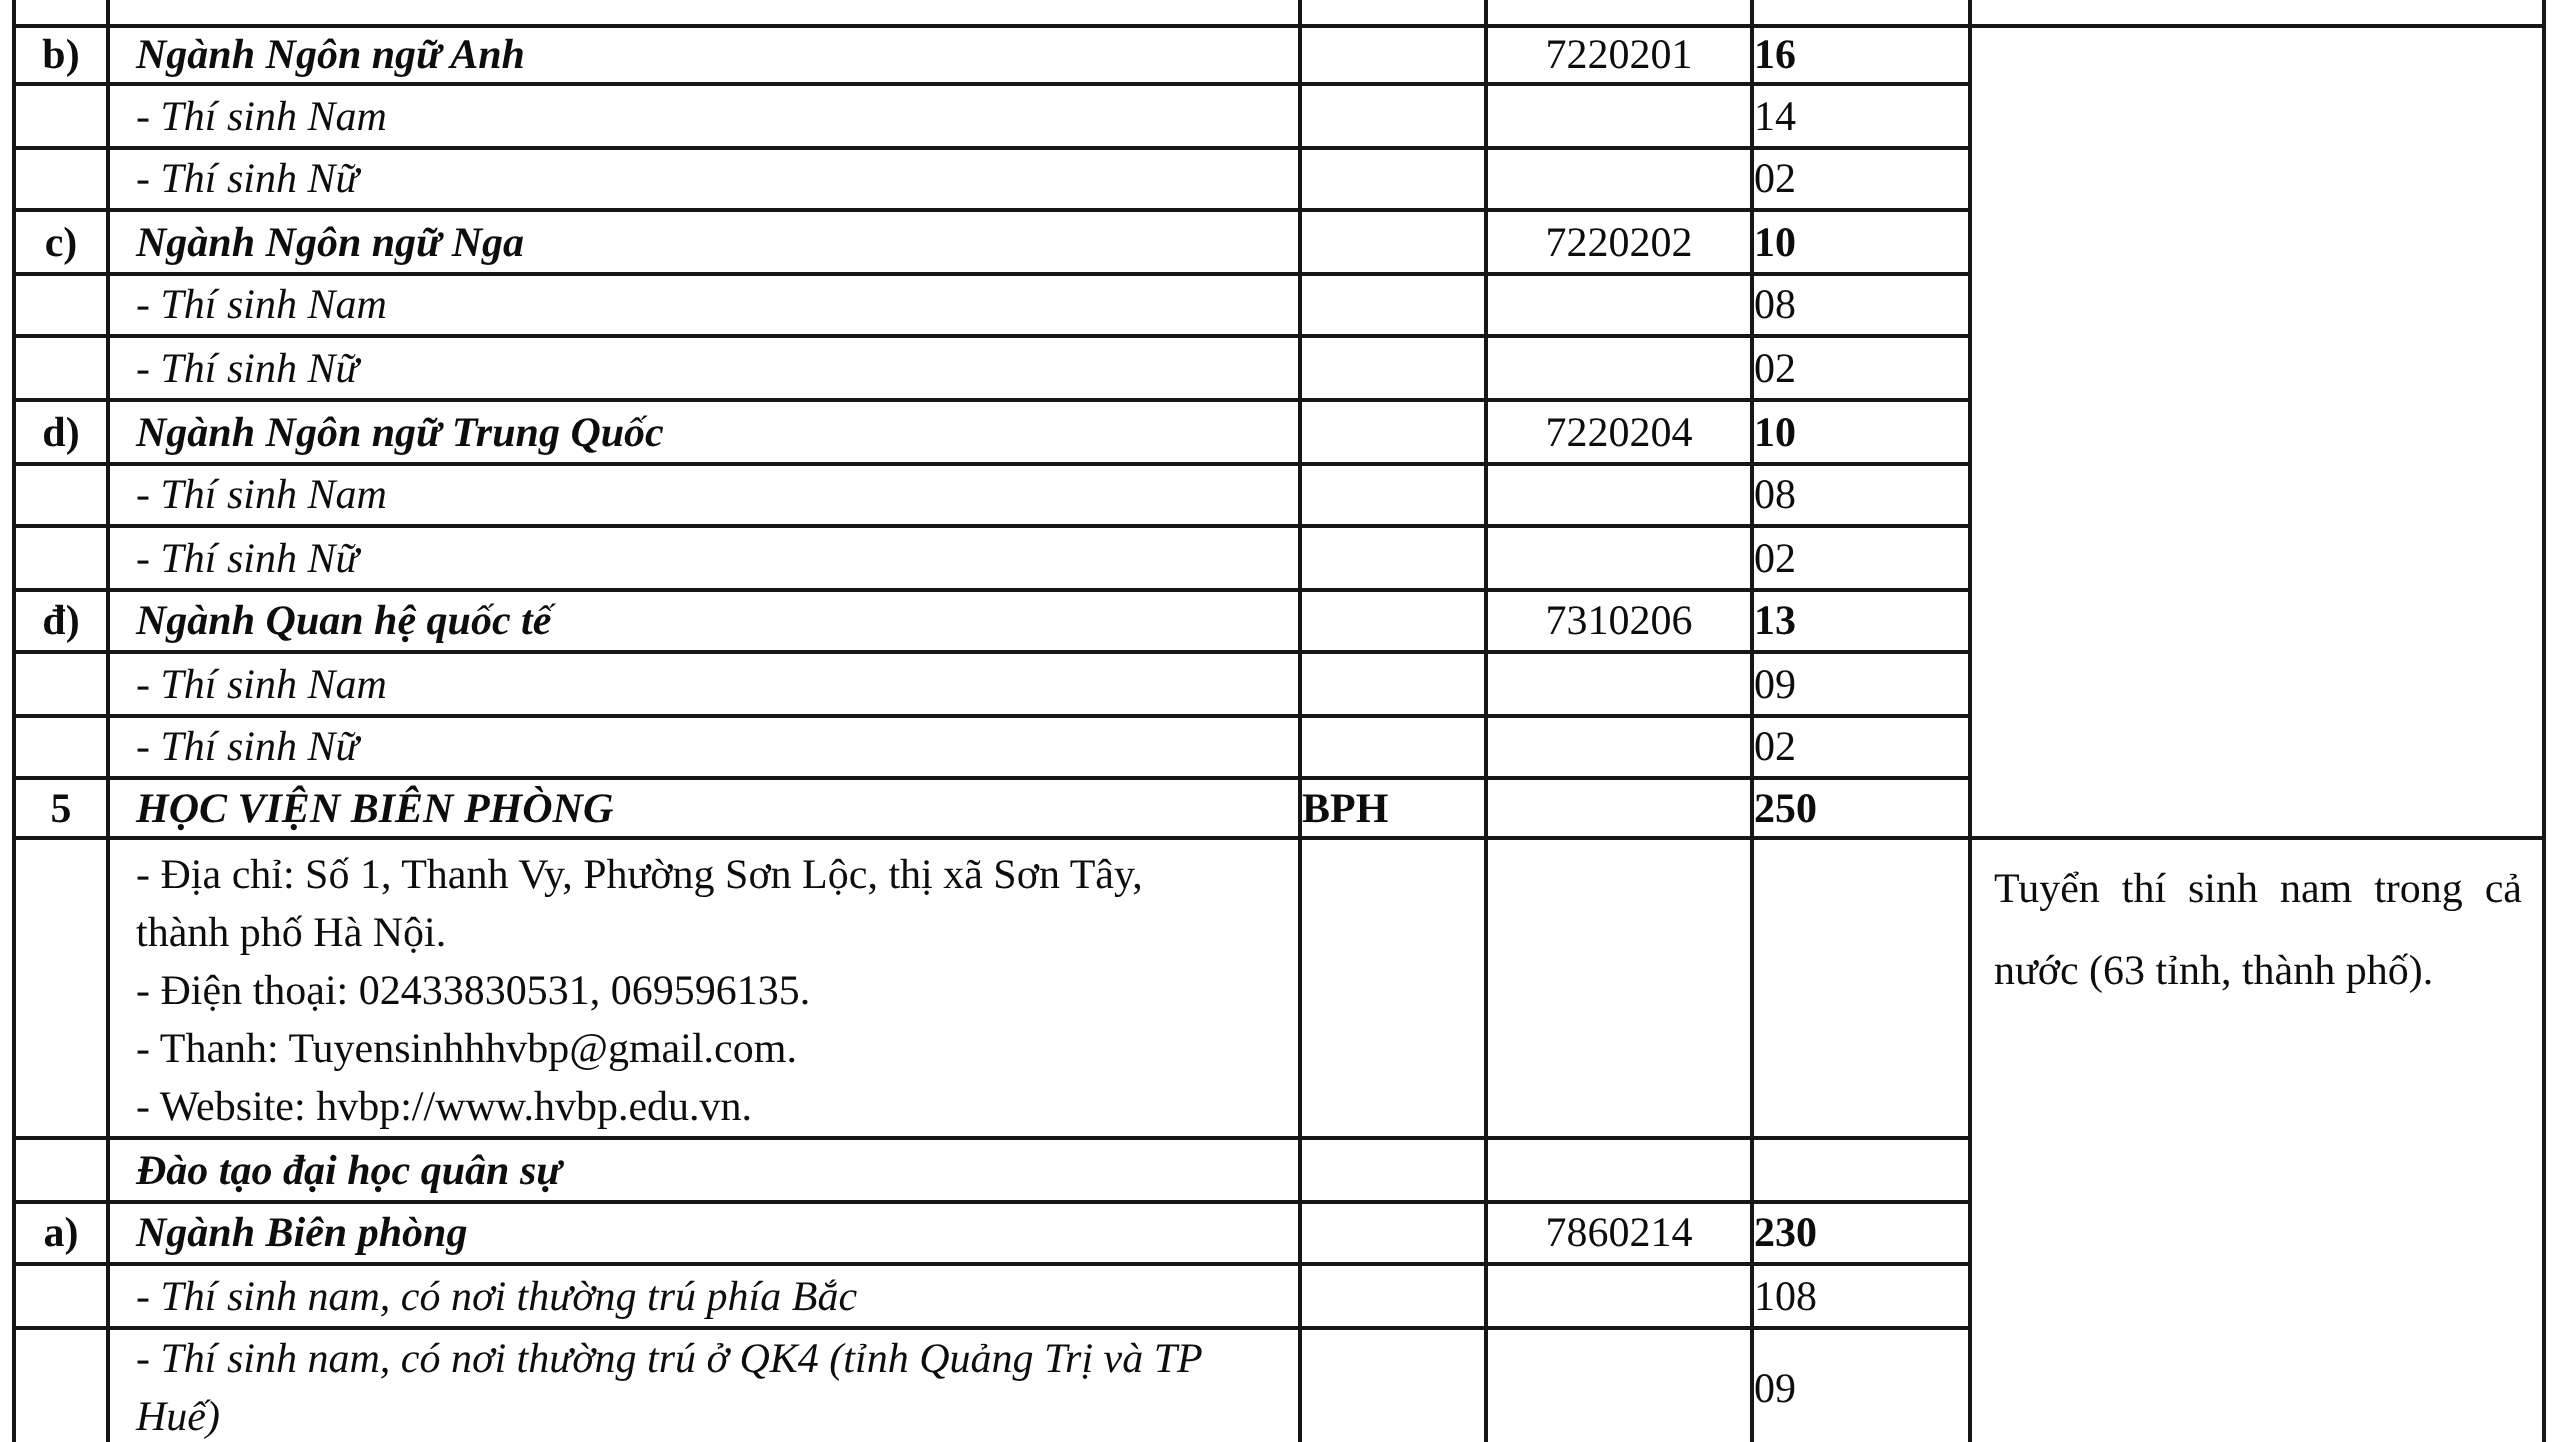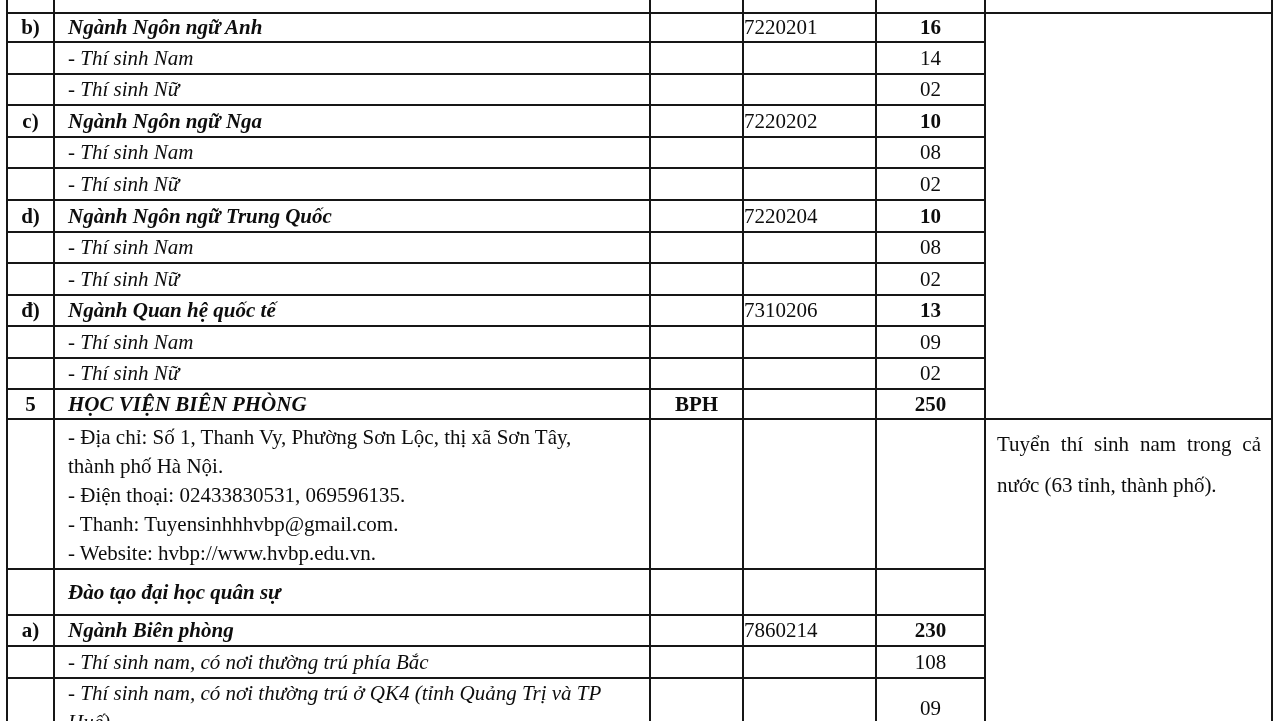--- a/index.html
+++ b/index.html
@@ -5,23 +5,23 @@
   html,body{margin:0;padding:0;background:#ffffff;}
   body{width:1280px;height:721px;overflow:hidden;position:relative;
        font-family:"Liberation Serif","DejaVu Serif",serif;color:#0d0d0d;}
   .table-wrap{position:absolute;left:6px;top:0;}
   table.doc{border-collapse:collapse;table-layout:fixed;width:1265px;background:#ffffff;}
   td{border:2px solid #161616;padding:0;font-size:21px;vertical-align:middle;
      overflow:hidden;line-height:1.25;}
   
   td.idx{text-align:center;}
   td.nm{padding-left:13px;padding-right:10px;font-style:italic;}
-  td.ab{text-align:center;}
-  td.cd{}
-  td.qt{text-align:center;}
+  td.ab{}
+  td.cd{text-align:center;}
+  td.qt{text-align:left;}
   .b{font-weight:bold;}
   
   tr.sliver td{height:8px;border-top:none;line-height:0;font-size:0;}
   
   td.info{vertical-align:top;padding:3px 44px 0 13px;}
   td.info .ln{line-height:29px;}
   
   td.notes{vertical-align:top;padding:4px 10px 0 11px;}
   td.notes .ntxt{line-height:41px;text-align:justify;}
 </style>
@@ -157,21 +157,21 @@
       <div class="ln">- Website: hvbp://www.hvbp.edu.vn.</div>
     </td>
     <td class="ab"></td>
     <td class="cd"></td>
     <td class="qt"></td>
     <td class="notes" rowspan="5">
       <div class="ntxt">Tuyển thí sinh nam trong cả nước (63 tỉnh, thành phố).</div>
     </td>
   </tr>
 
-  <tr style="height:46px">
+  <tr style="height:32px">
     <td class="idx"></td>
     <td class="nm b">Đào tạo đại học quân sự</td>
     <td class="ab"></td>
     <td class="cd"></td>
     <td class="qt"></td>
   </tr>
 
   <tr style="height:31px">
     <td class="idx b">a)</td>
     <td class="nm b">Ngành Biên phòng</td>

